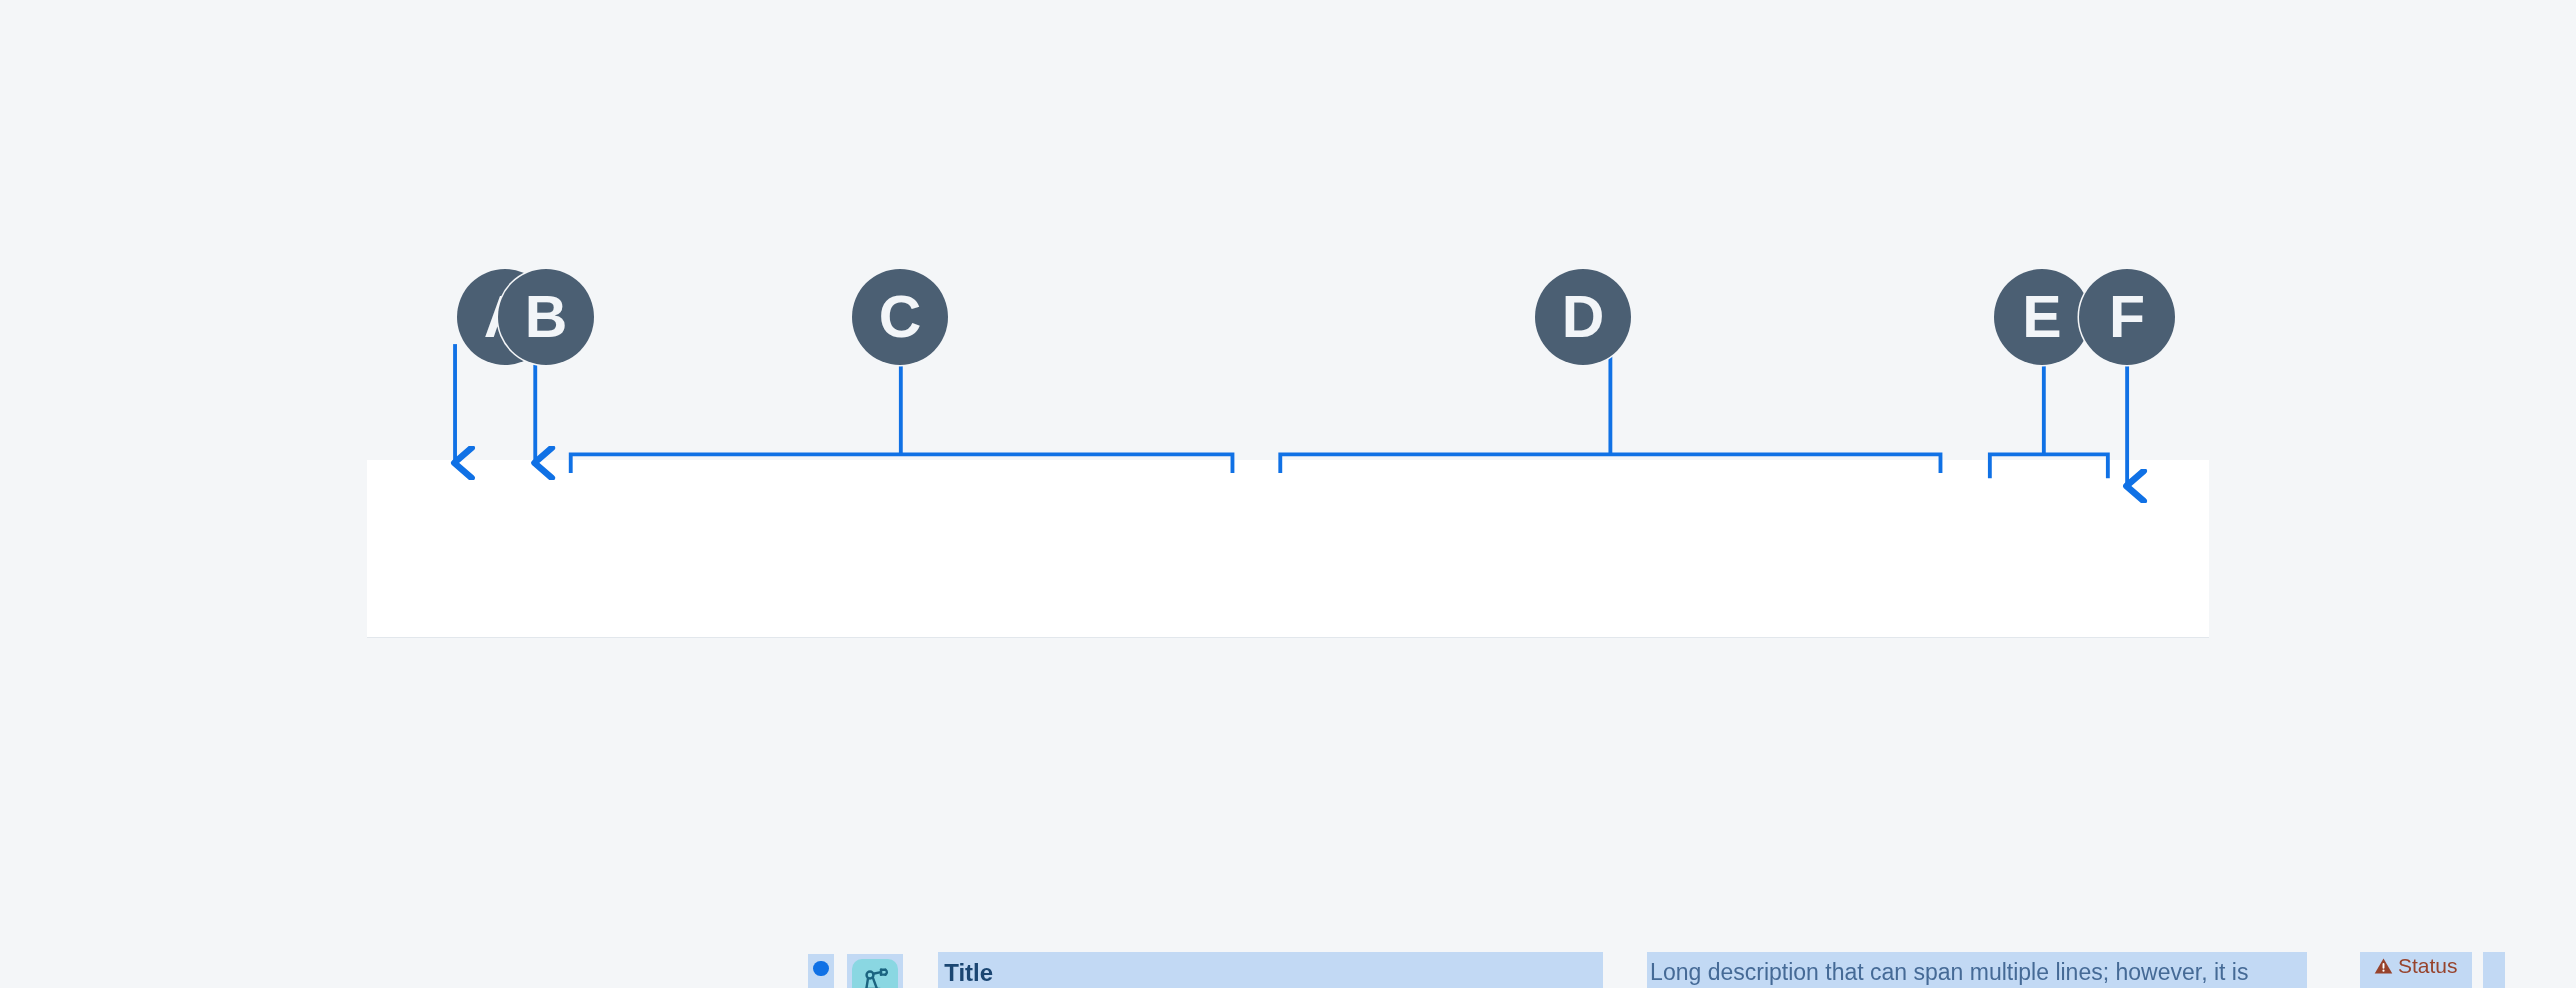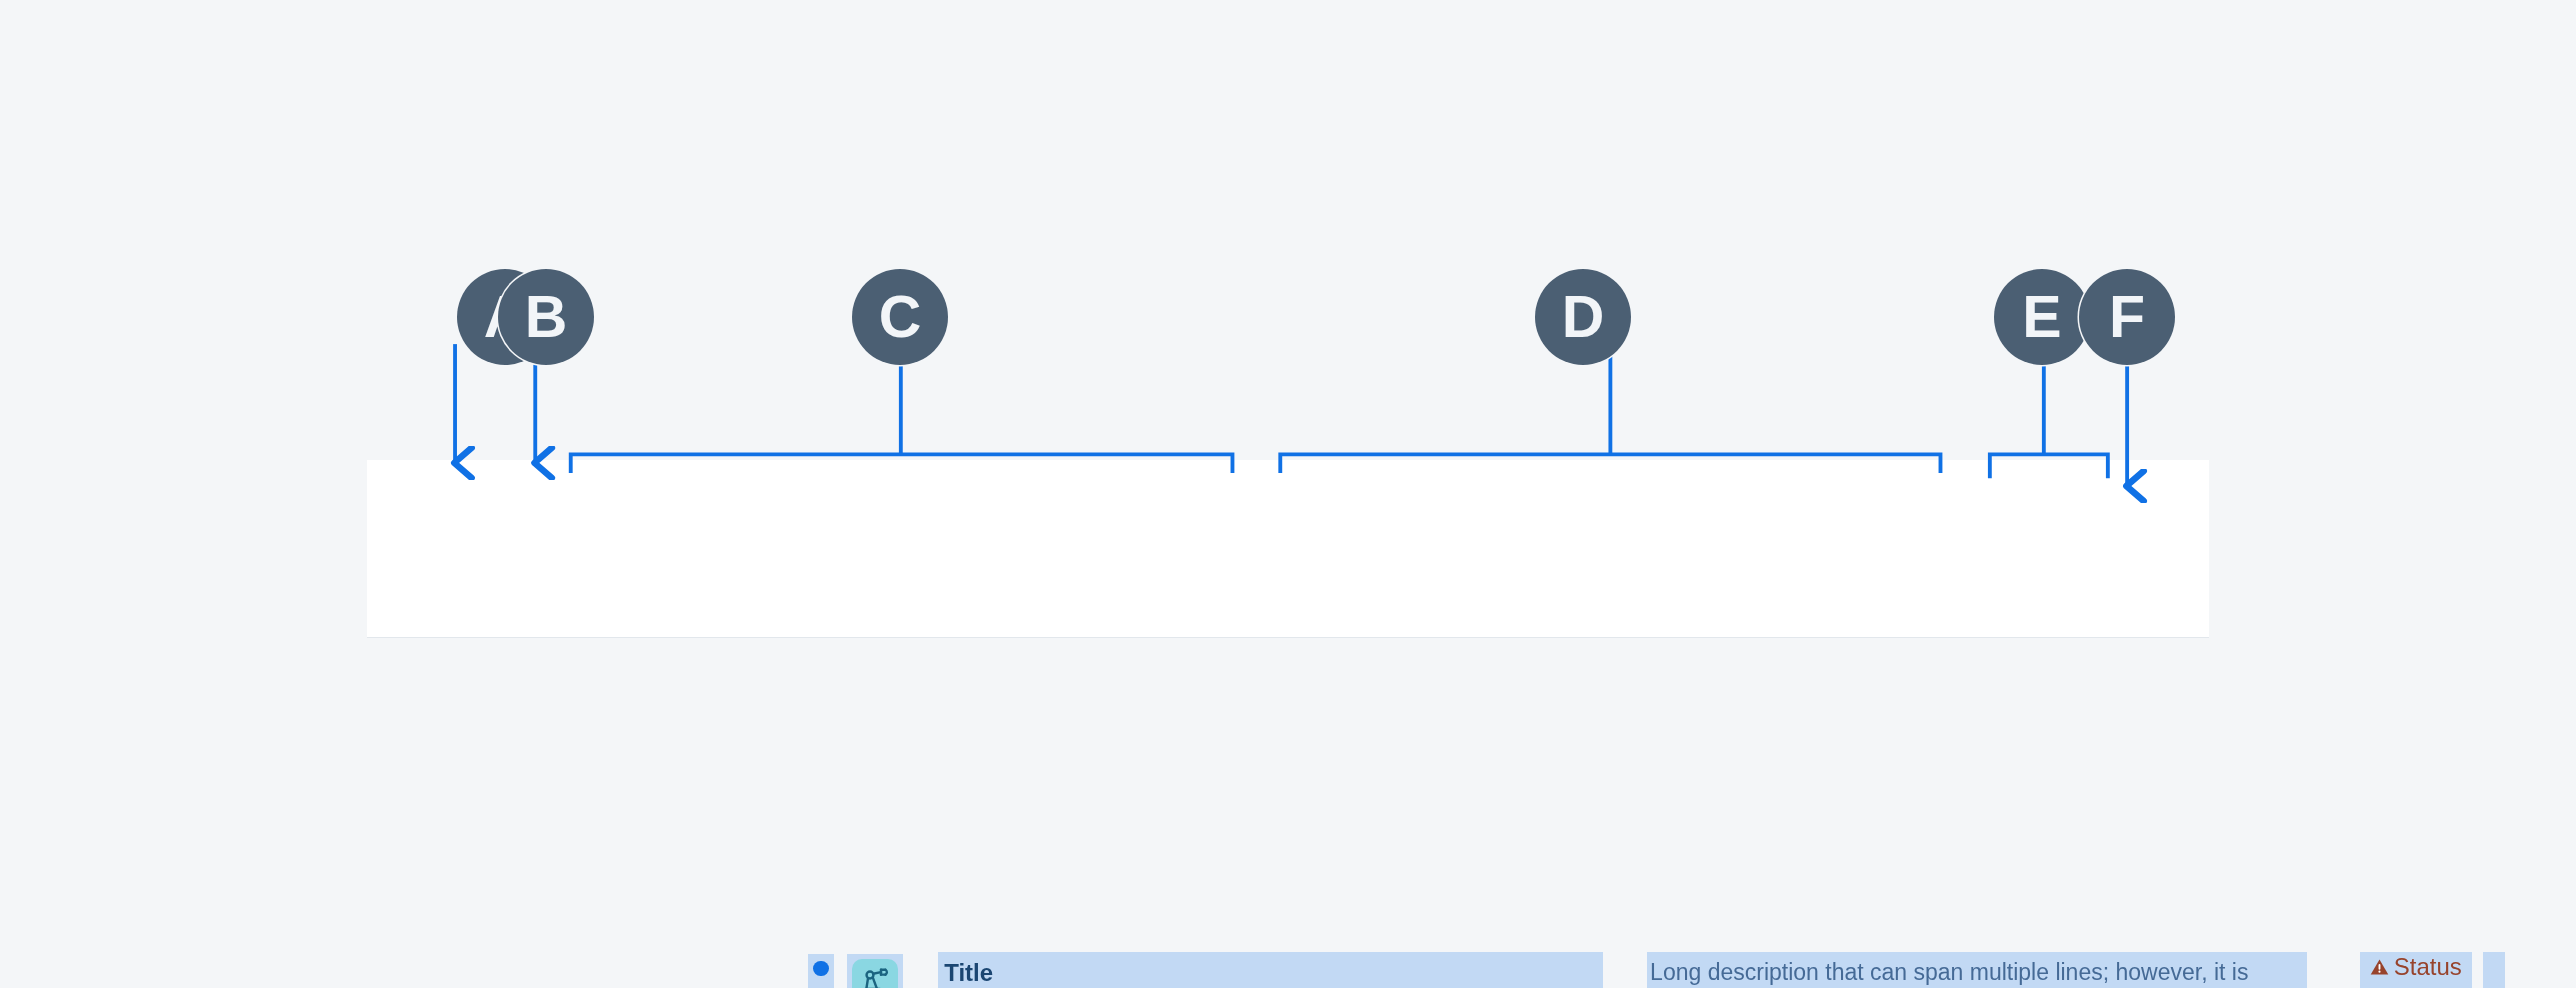--- a/index.html
+++ b/index.html
@@ -154,21 +154,21 @@
     z-index: 20;
     display: flex;
     flex-direction: column;
     align-items: center;
   }
   #status-badge {
     margin-top: 3.1px;
     display: flex;
     align-items: center;
     gap: 4.6px;
-    font-size: 24px;
+    font-size: 21px;
     line-height: 1;
     color: #97432c;
     white-space: nowrap;
   }
 
   
   #chevron-column {
     position: absolute;
     left: 2116px;
     top: 492px;

